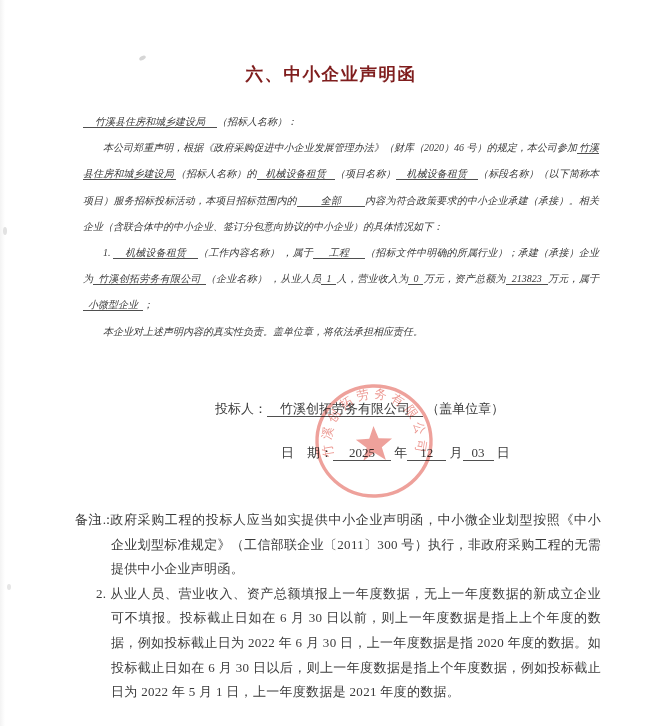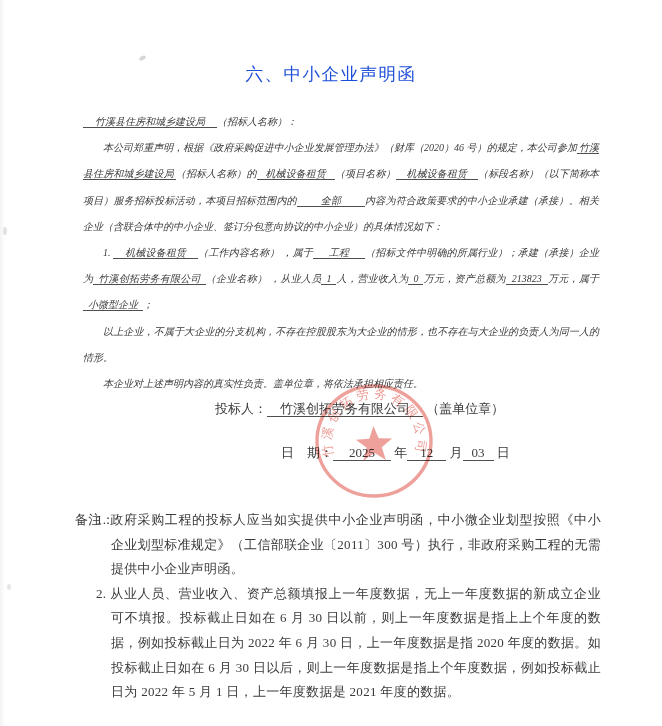--- a/index.html
+++ b/index.html
@@ -3,21 +3,21 @@
 <meta charset="utf-8">
 <style>
   html,body{margin:0;padding:0;background:#fff;}
   .page{
     position:relative;width:662px;height:726px;background:#ffffff;
     font-family:"Liberation Serif","DejaVu Serif",serif;
     color:#3a3a3a;overflow:hidden;
   }
   .title{
     position:absolute;top:62px;left:0;width:100%;text-align:center;
-    font-size:17.5px;font-weight:normal;letter-spacing:1.5px;color:#1d4ed8;
+    font-size:17.5px;font-weight:bold;letter-spacing:1.5px;color:#7f1d1d;
   }
   .body-block{
     position:absolute;left:83px;top:109px;width:516px;
     font-size:10px;line-height:26.2px;text-align:justify;font-style:italic;
   }
   .para{text-indent:2em;margin:0;}
   .para.no-indent{text-indent:0;}
   .u{border-bottom:1px solid #4f4f4f;}
   .sig-line{position:absolute;font-size:13px;white-space:nowrap;}
   .sig-bidder{left:215px;top:400px;}
@@ -49,21 +49,20 @@
   <div class="speck speck1"></div>
   <div class="speck speck2"></div>
   <div class="speck speck3"></div>
 
   <div class="title">六、中小企业声明函</div>
 
   <div class="body-block">
     <p class="para no-indent"><span class="u" style="padding: 0px 12px;">竹溪县住房和城乡建设局</span><span>（招标人名称）：</span></p>
     <p class="para"><span>本公司郑重声明，根据《政府采购促进中小企业发展管理办法》（财库（2020）46 号）的规定，本公司参加</span><span class="u" style="padding: 0px 2px;">竹溪县住房和城乡建设局</span><span>（招标人名称）的</span><span class="u" style="padding: 0px 9px;">机械设备租赁</span><span>（项目名称）</span><span class="u" style="padding: 0px 11px;">机械设备租赁</span><span>（标段名称）（以下简称本项目）服务招标投标活动，本项目招标范围内的</span><span class="u" style="padding: 0px 24px;">全部</span><span>内容为符合政策要求的中小企业承建（承接）。相关企业（含联合体中的中小企业、签订分包意向协议的中小企业）的具体情况如下：</span></p>
     <p class="para"><span>1. </span><span class="u" style="padding: 0px 12px;">机械设备租赁</span><span>（工作内容名称） ，属于</span><span class="u" style="padding: 0px 16px;">工程</span><span>（招标文件中明确的所属行业）；承建（承接）企业为</span><span class="u" style="padding: 0px 5px;">竹溪创拓劳务有限公司</span><span>（企业名称） ，从业人员</span><span class="u" style="padding: 0px 5px;">1</span><span>人，营业收入为</span><span class="u" style="padding: 0px 5px;">0</span><span>万元，资产总额为</span><span class="u" style="padding: 0px 6px;">213823</span><span>万元，属于</span><span class="u" style="padding: 0px 5px;">小微型企业</span><span>；</span></p>
-    <p class="para"><span>以上企业，不属于大企业的分支机构，不存在控股股东为大企业的情形，也不存在与大企业的负责人为同一人的情形。</span></p>
     <p class="para"><span>本企业对上述声明内容的真实性负责。盖单位章，将依法承担相应责任。</span></p>
   </div>
 
   <div class="sig-line sig-bidder"><span>投标人：</span><span class="u" style="padding: 0px 13px;">竹溪创拓劳务有限公司</span><span> （盖单位章）</span></div>
   <div class="sig-line sig-date"><span>日　期：</span><span class="u" style="padding: 0px 16px;">2025</span><span> 年</span><span class="u" style="padding: 0px 13px;">12</span><span> 月</span><span class="u" style="padding: 0px 9px;">03</span><span> 日</span></div>
 
   <svg class="seal" width="126" height="120" viewBox="0 0 126 120">
     <ellipse cx="63" cy="60" rx="57" ry="55" fill="none" stroke="#dd4438" stroke-width="3.4" opacity="0.5"></ellipse>
     <path id="sealArc" d="M 22.6 74.7 A 43 43 0 1 1 103.4 74.7" fill="none"></path>
     <text font-size="12.5" fill="#dd4438" opacity="0.55" letter-spacing="4">

